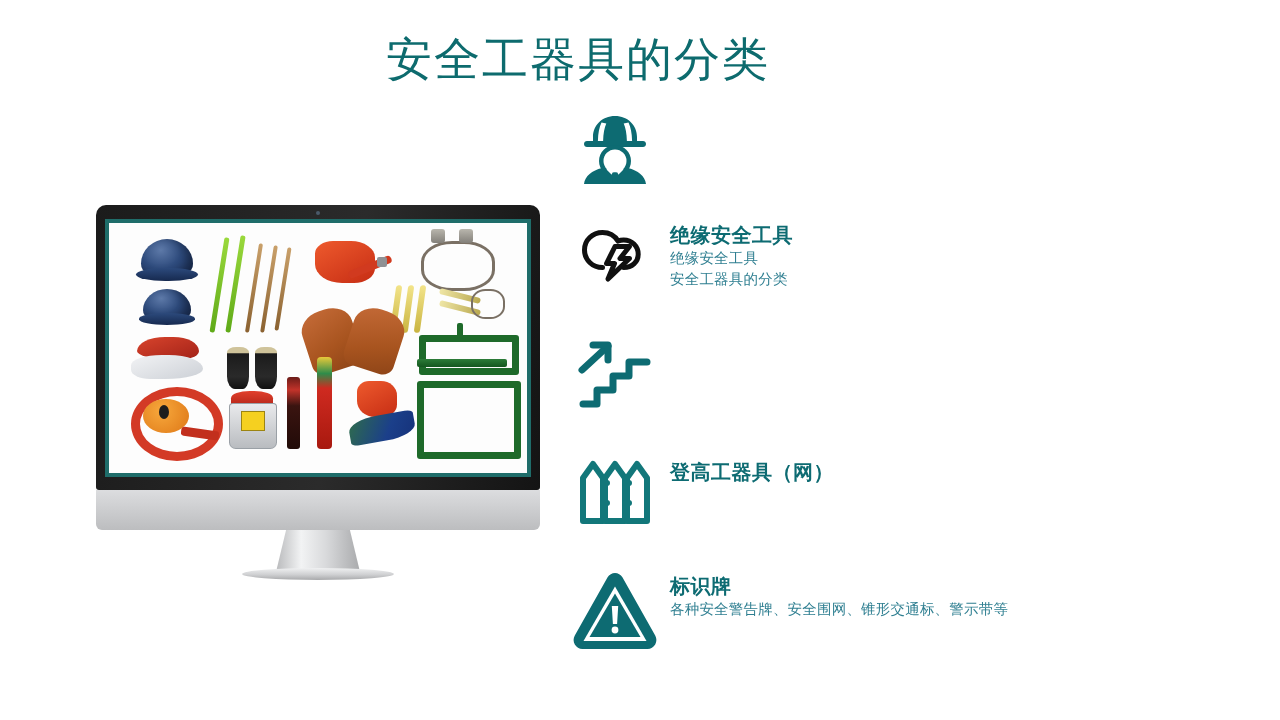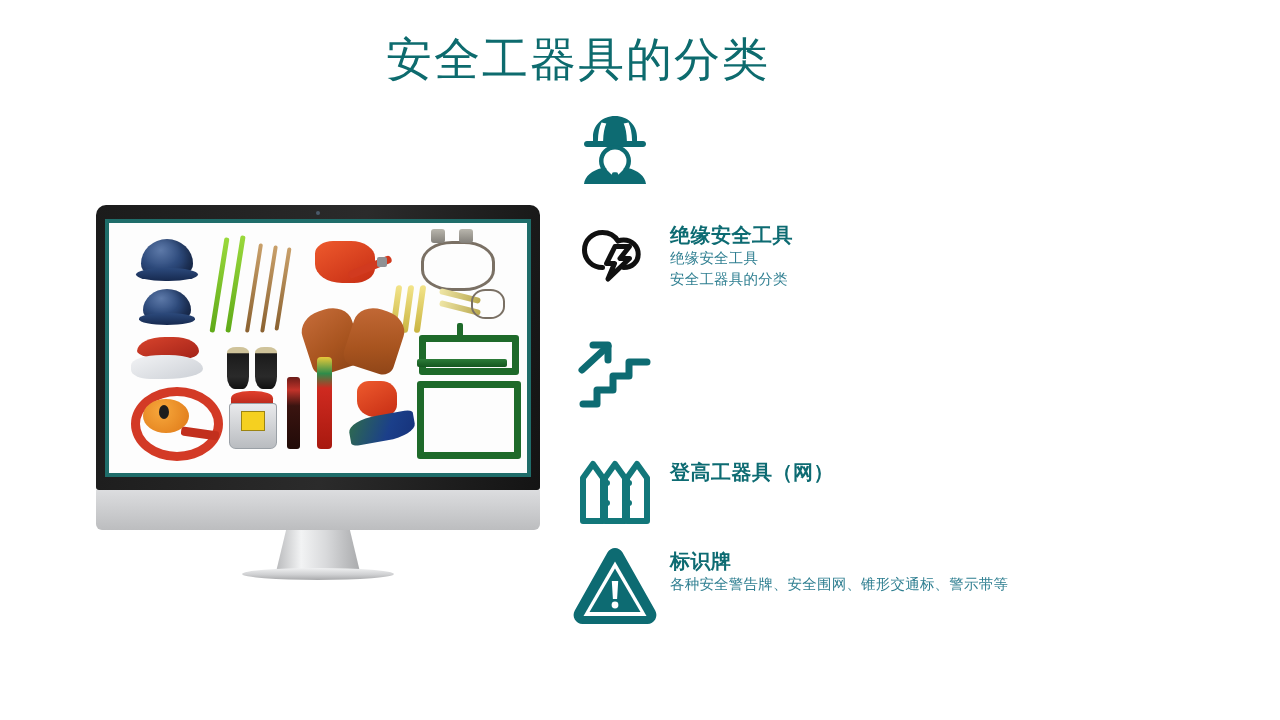--- a/index.html
+++ b/index.html
@@ -258,21 +258,21 @@
     font-size: 14.5px;
     color: #2f7f91;
     line-height: 21px;
     letter-spacing: .2px;
     white-space: nowrap;
   }
   .r0 { top: 0px; }
   .r1 { top: 106px; }
   .r2 { top: 228px; }
   .r3 { top: 343px; }
-  .r4 { top: 432px; }
+  .r4 { top: 457px; }
 </style>
 </head>
 <body>
 
 <div class="slide-title">安全工器具的分类</div>
 
 <div class="monitor">
   <div class="monitor-bezel">
     <div class="monitor-cam"></div>
     <div class="monitor-screen">

